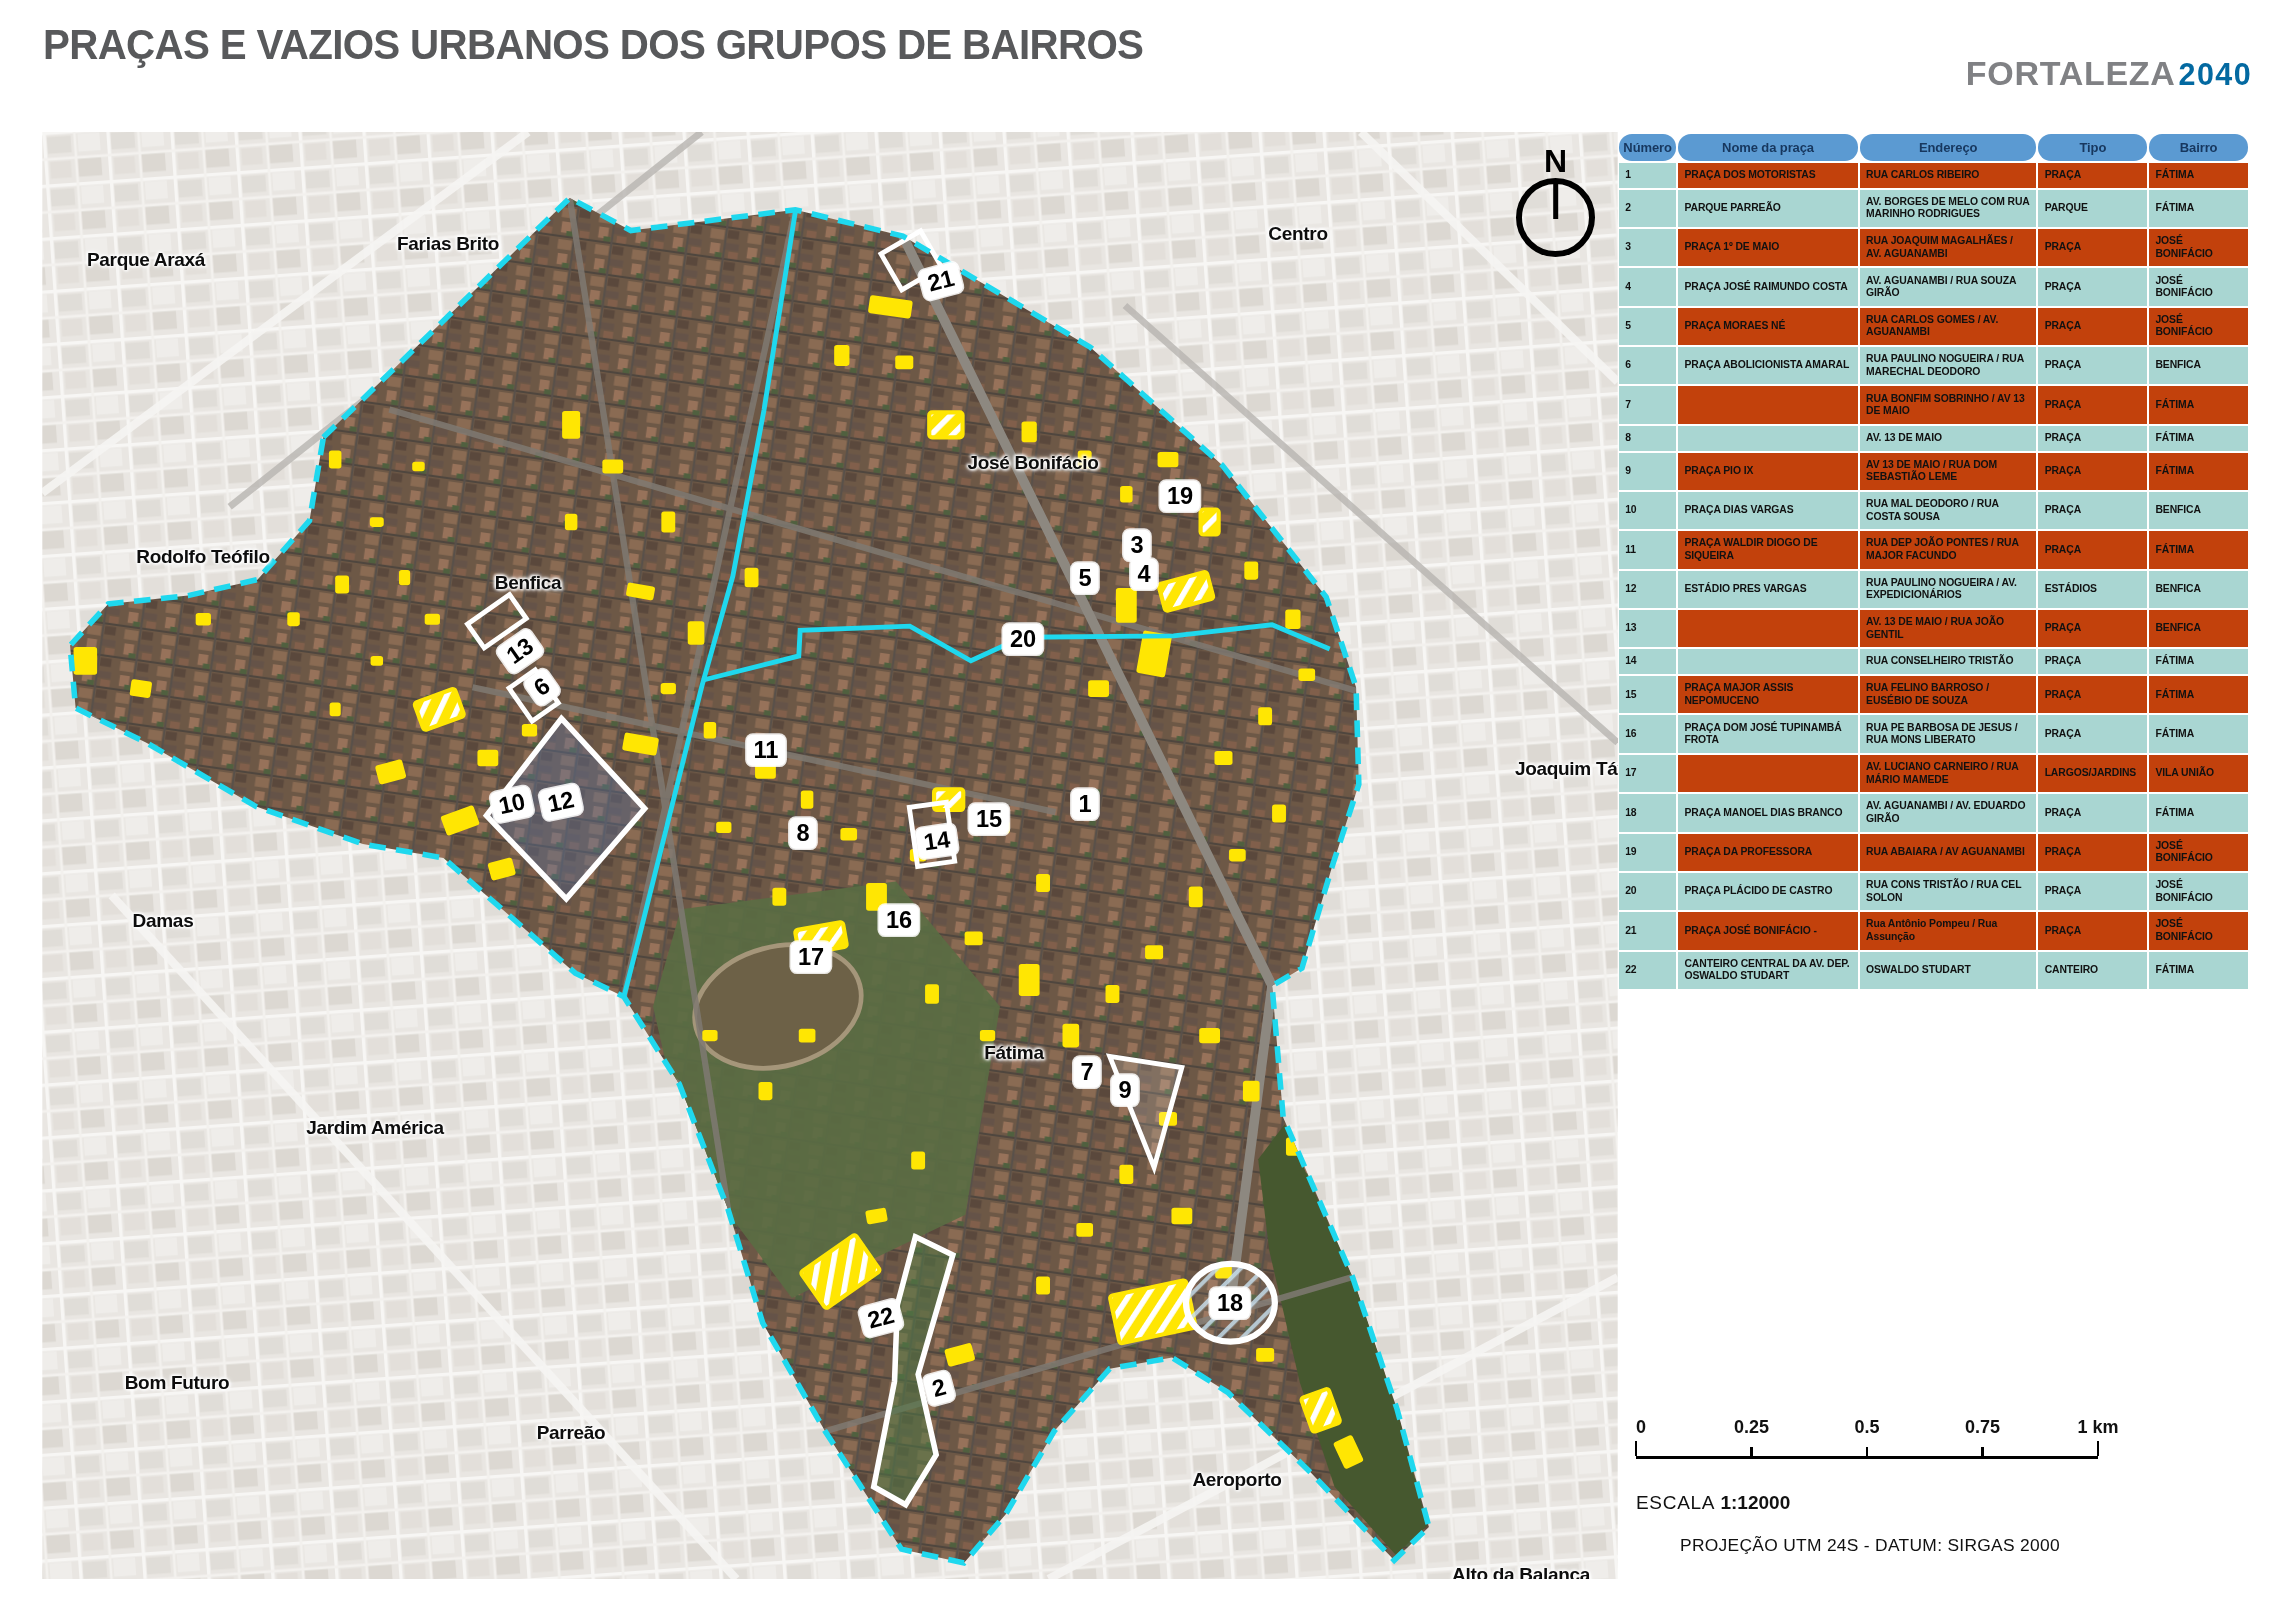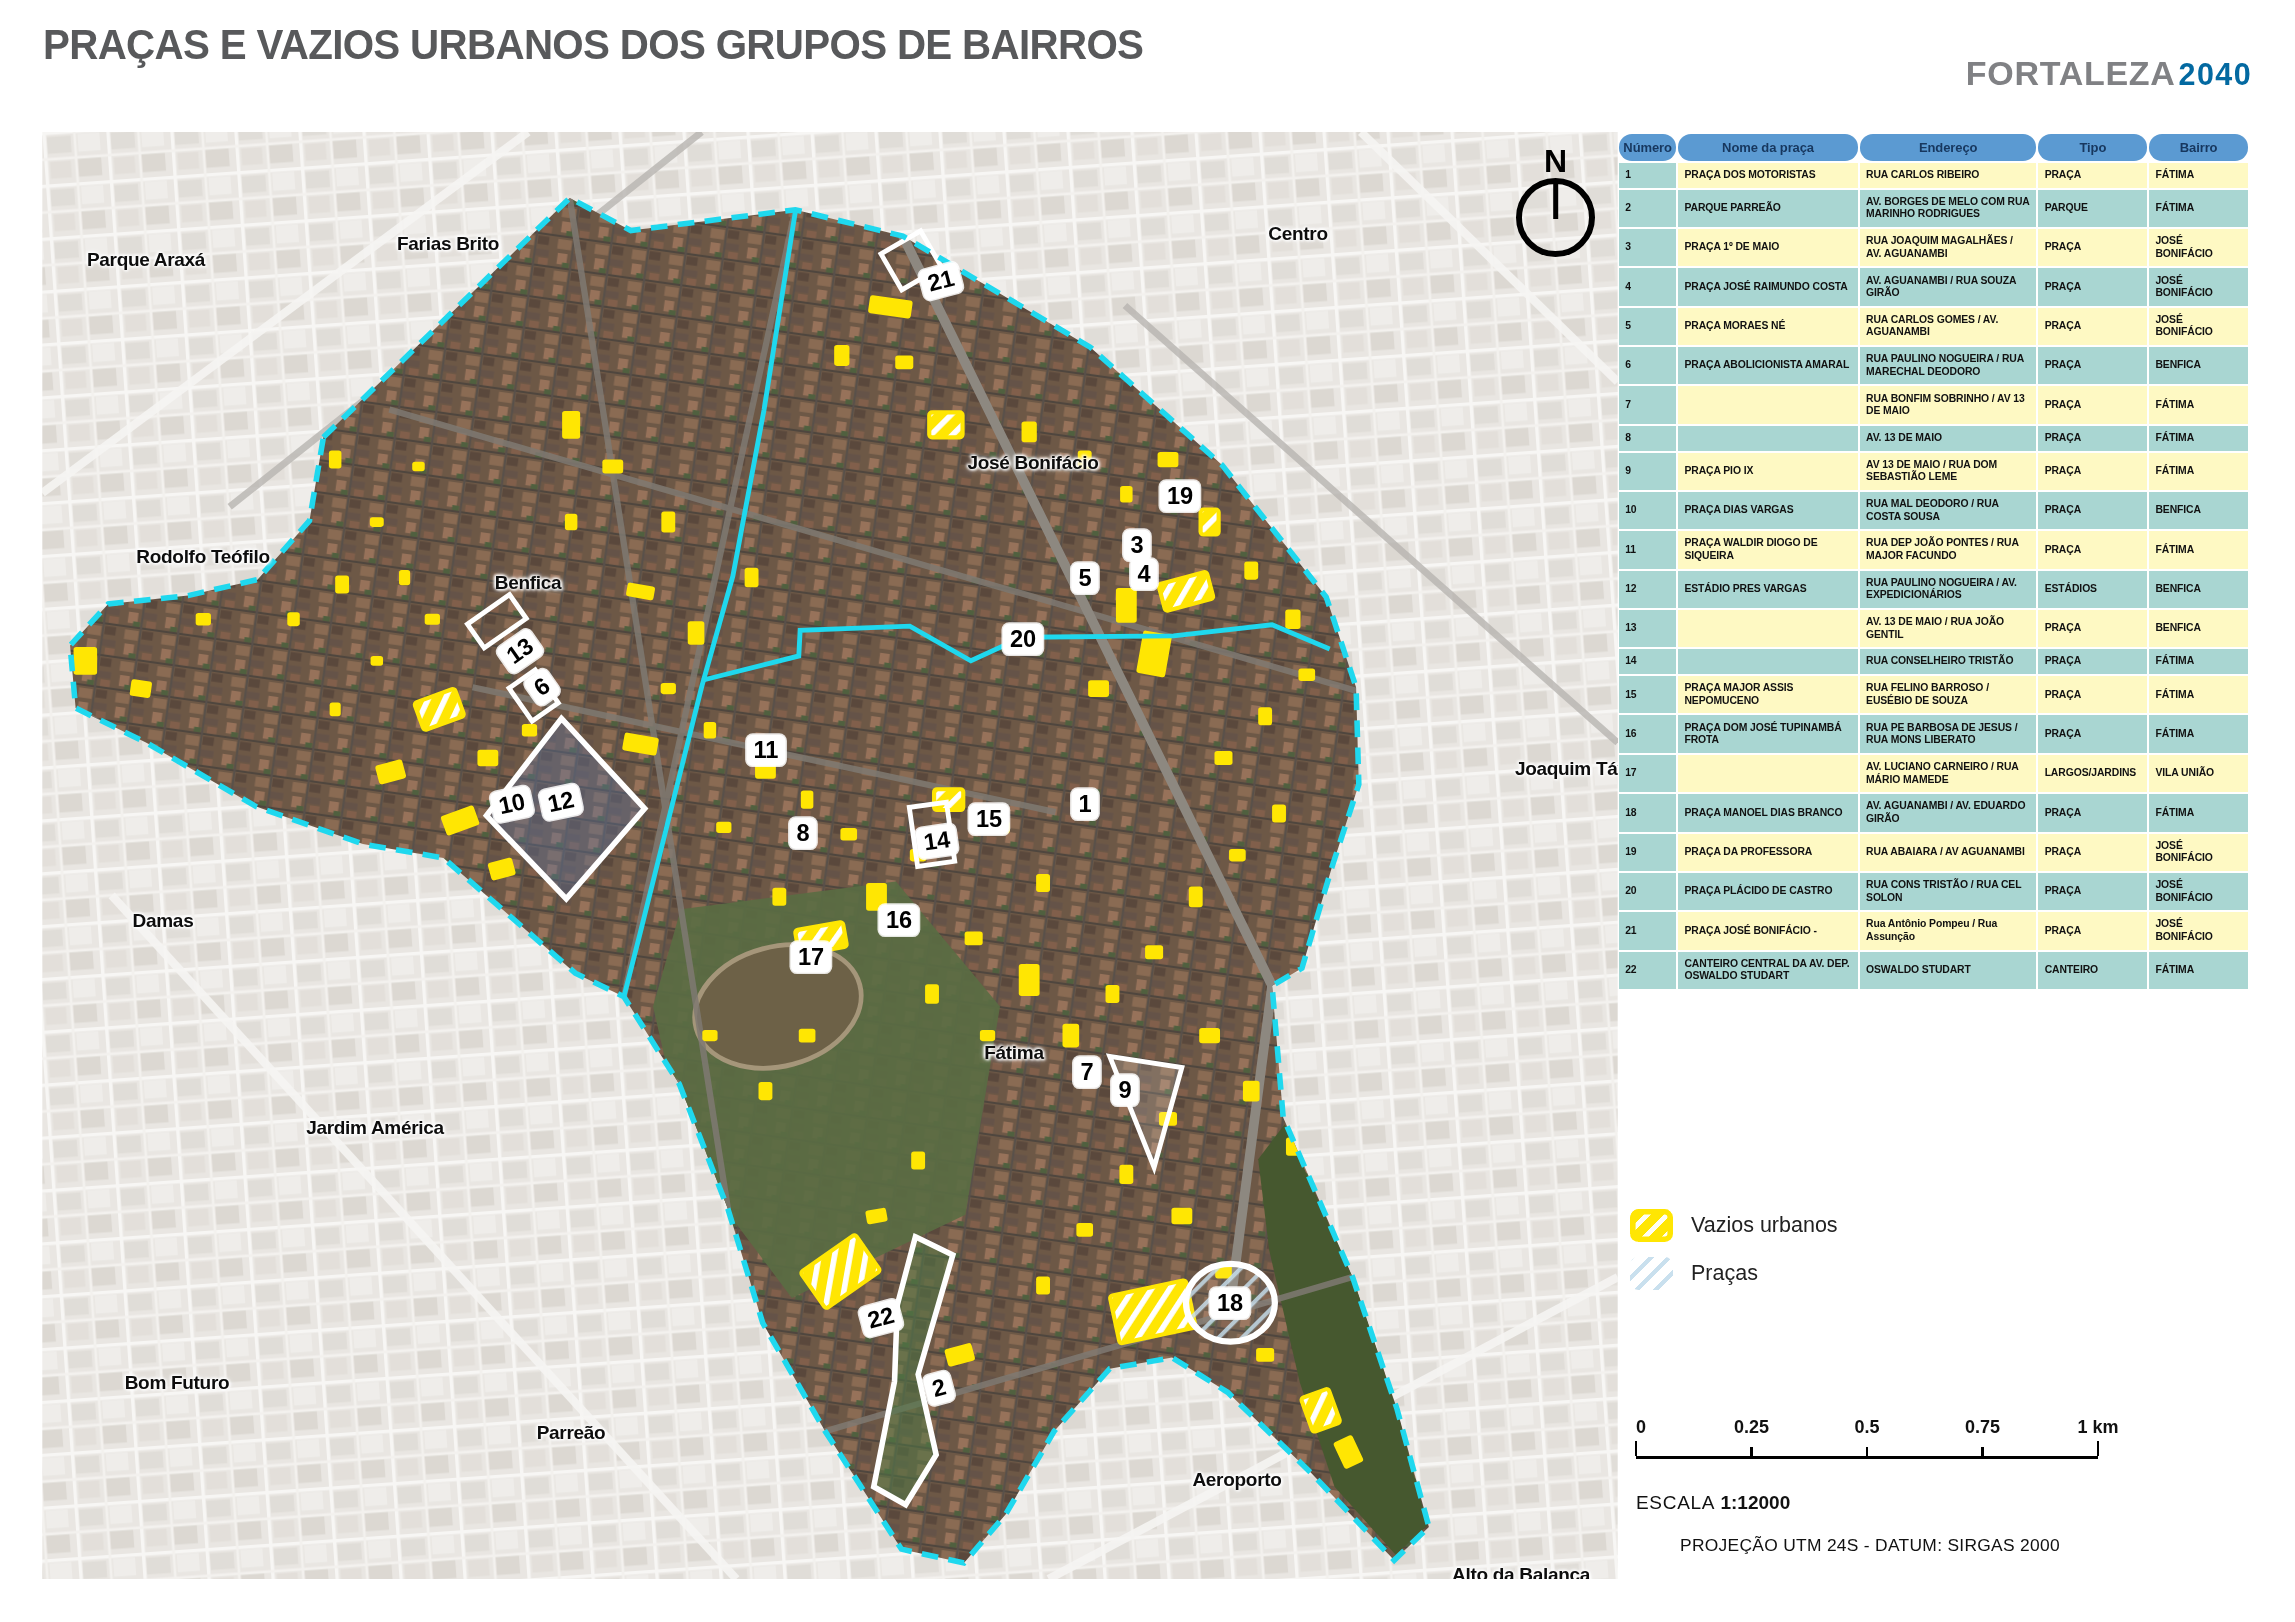--- a/index.html
+++ b/index.html
@@ -32,21 +32,21 @@
 
   
   table.praca{position:absolute;left:1617px;top:132px;border-collapse:separate;border-spacing:2.8px;
     table-layout:fixed;width:633px;}
   table.praca td{vertical-align:middle;padding:6.2px 6.2px;font-size:10.4px;font-weight:700;color:#111;
     line-height:1.2;letter-spacing:-0.1px;overflow:hidden;}
   table.praca tr.head td{background:#5b9ad2;color:#17375e;font-size:13px;font-weight:800;
     text-align:center;padding:5.6px 2.8px;border-radius:13px;}
   td.c-num{width:51px;}td.c-nome{width:172px;}td.c-end{width:169px;}td.c-tipo{width:102px;}td.c-bai{width:92px;}
   td.teal{background:#a9d6d2;}
-  td.white{background:#fef9c3;}
+  td.white{background:#c2410c;}
 
   
   .legend{position:absolute;left:1630px;top:1209px;}
   .legend .row{display:flex;align-items:center;margin-bottom:15.3px;}
   .legend .sw{width:43px;height:33px;border-radius:8.3px;margin-right:18px;flex:0 0 auto;}
   .sw.vazios{background:
      repeating-linear-gradient(135deg,rgba(255,255,255,.95) 0 4.9px,transparent 4.9px 14px),#ffe603;
      box-shadow:inset 0 0 0 5.6px #ffe603;}
   .sw.pracas{background:
      repeating-linear-gradient(135deg,#c9e0ee 0 4.2px,transparent 4.2px 13px);}
@@ -475,30 +475,20 @@
         <tr>
           <td class="c-num teal">22</td>
           <td class="c-nome teal">CANTEIRO CENTRAL DA AV. DEP. OSWALDO STUDART</td>
           <td class="c-end teal">OSWALDO STUDART</td>
           <td class="c-tipo teal">CANTEIRO</td>
           <td class="c-bai teal">FÁTIMA</td>
         </tr>
       </tbody>
   </table>
 
-  <div class="legend">
-    <div class="row">
-      <div class="sw vazios"></div>
-      <div class="lab">Vazios urbanos</div>
-    </div>
-    <div class="row">
-      <div class="sw pracas"></div>
-      <div class="lab">Praças</div>
-    </div>
-  </div>
 
   <div class="scalebar">
     <div class="sb-labels" id="sbLabels">
         <span style="left: 0%;">0</span>
         <span style="left: 25%;">0.25</span>
         <span style="left: 50%;">0.5</span>
         <span style="left: 75%;">0.75</span>
         <span style="left: 100%;">1 km</span>
       </div>
     <div class="sb-bar" id="sbBar">

